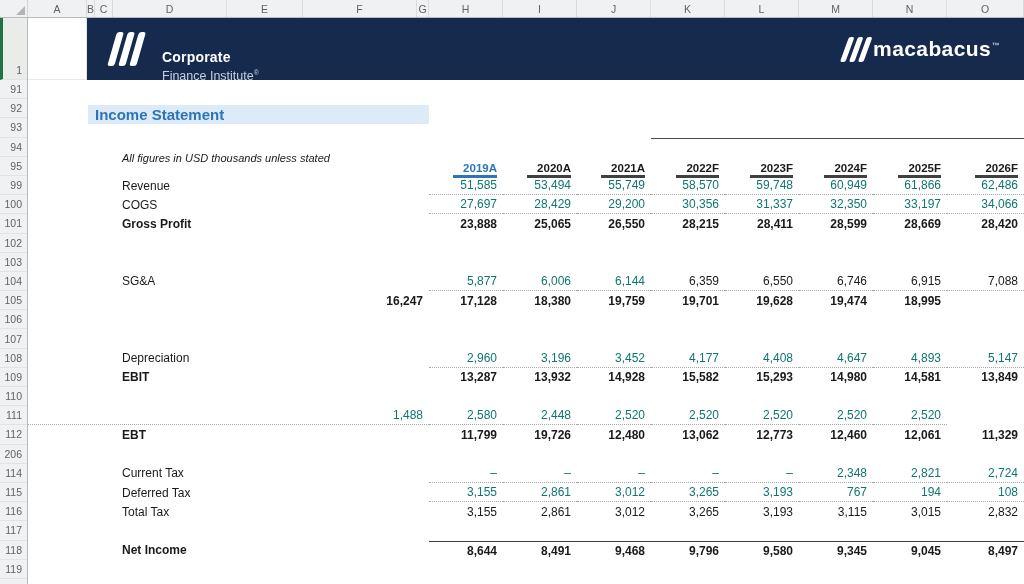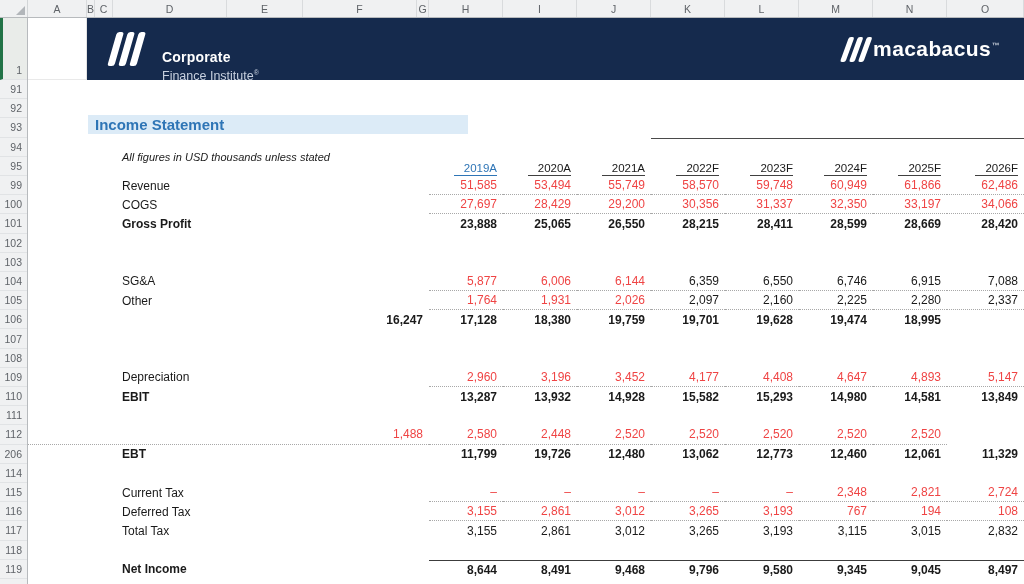--- a/index.html
+++ b/index.html
@@ -55,32 +55,32 @@
   .sheet-row {
     position:relative; height:19.2px; box-sizing:border-box;
     display:grid; grid-template-columns:401px 74px 74px 74px 74px 74px 74px 74px 77px;
     align-items:center; font-size:12px; color:#1a1a1a;
   }
   .cell { box-sizing:border-box; height:100%; display:flex; align-items:center; }
   .cell.label { padding-left:94px; white-space:nowrap; }
   .cell.num { justify-content:flex-end; padding-right:6px; text-align:right; }
   .cell.num:last-child { }
   .bold .cell { font-weight:bold; }
-  .cell.num.blue { color:#ef4444; }
+  .cell.num.blue { color:#0f766e; }
   .cell.num.black { color:#1a1a1a; }
   .row-dotted .cell.num { border-bottom:1px dotted #a8a8a8; }
   .row-topline .cell.num { border-top:1px solid #3c3c3c; }
   
-  .title-band { position:absolute; left:60px; top:16px; width:380px; height:100%;
+  .title-band { position:absolute; left:60px; top:6px; width:341px; height:100%;
     background:#dcebf7; display:flex; align-items:center; }
   .title-text { padding-left:7px; font-size:15px; font-weight:bold; color:#2e75b6; white-space:nowrap; }
   
   .cell.label.note { font-style:italic; font-size:11px; font-weight:normal; }
-  .yr { display:inline-block; font-weight:normal; font-size:11.5px;
-    padding:0 0 1px 10px; border-bottom:1px solid #404040; color:#1a1a1a;margin-top:24px; }
+  .yr { display:inline-block; font-weight:bold; font-size:11.5px;
+    padding:0 0 1px 10px; border-bottom:3px solid #404040; color:#1a1a1a;margin-top:24px; }
   .yr.first { color:#2e75b6; border-bottom-color:#2e75b6; }
   .fcst-line { position:absolute; left:623px; top:0; width:373px; height:0; border-top:1px solid #4a4a4a; }
 </style>
 </head>
 <body>
 
 <div class="sheet">
 
   <div class="col-header-bar">
     <div class="corner">
@@ -239,31 +239,20 @@
         <div class="cell label">SG&amp;A</div>
         <div class="cell num blue">5,877</div>
         <div class="cell num blue">6,006</div>
         <div class="cell num blue">6,144</div>
         <div class="cell num black">6,359</div>
         <div class="cell num black">6,550</div>
         <div class="cell num black">6,746</div>
         <div class="cell num black">6,915</div>
         <div class="cell num black">7,088</div>
       </div>
-      <div class="sheet-row row-dotted">
-        <div class="cell label">Other</div>
-        <div class="cell num blue">1,764</div>
-        <div class="cell num blue">1,931</div>
-        <div class="cell num blue">2,026</div>
-        <div class="cell num black">2,097</div>
-        <div class="cell num black">2,160</div>
-        <div class="cell num black">2,225</div>
-        <div class="cell num black">2,280</div>
-        <div class="cell num black">2,337</div>
-      </div>
       <div class="sheet-row bold">
         <div class="cell num black">16,247</div>
         <div class="cell num black">17,128</div>
         <div class="cell num black">18,380</div>
         <div class="cell num black">19,759</div>
         <div class="cell num black">19,701</div>
         <div class="cell num black">19,628</div>
         <div class="cell num black">19,474</div>
         <div class="cell num black">18,995</div>
       </div>

